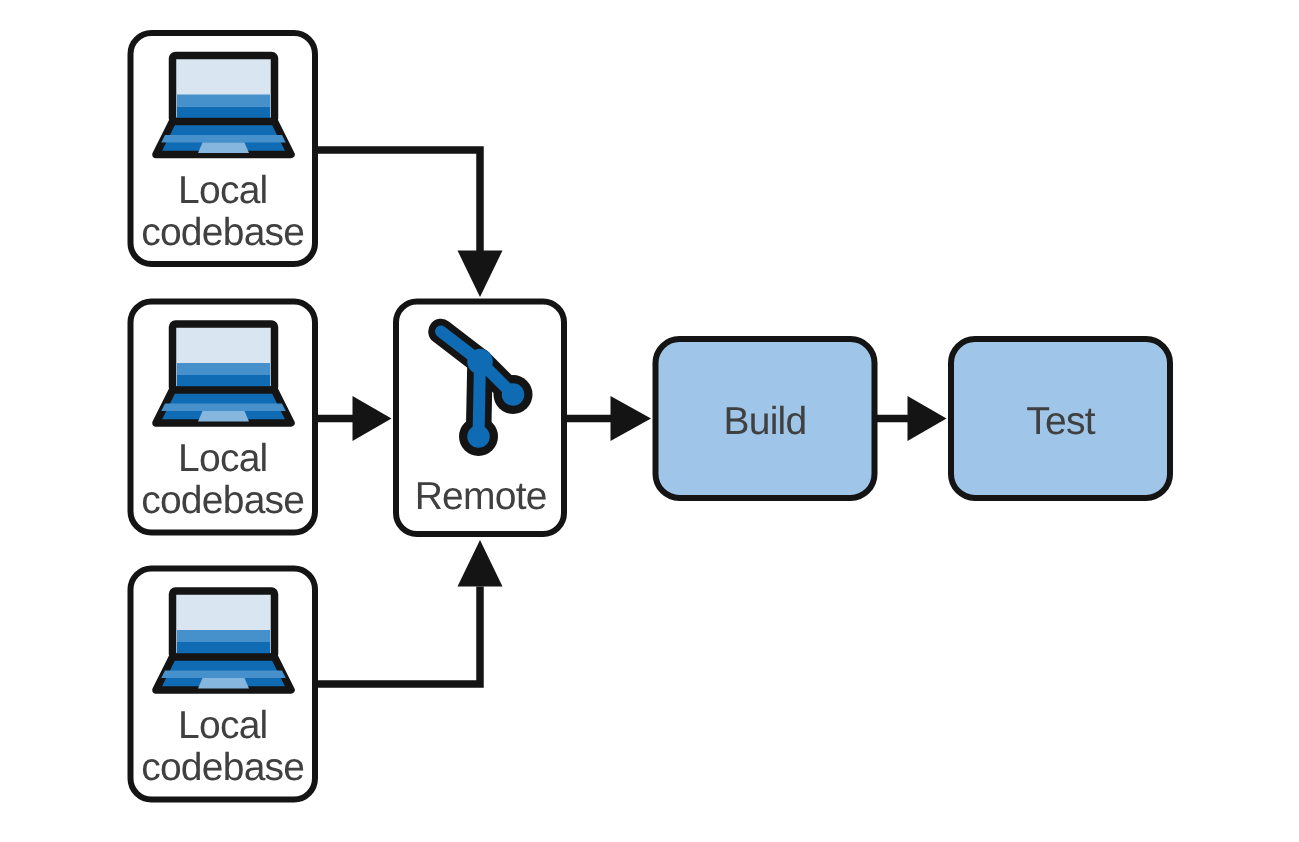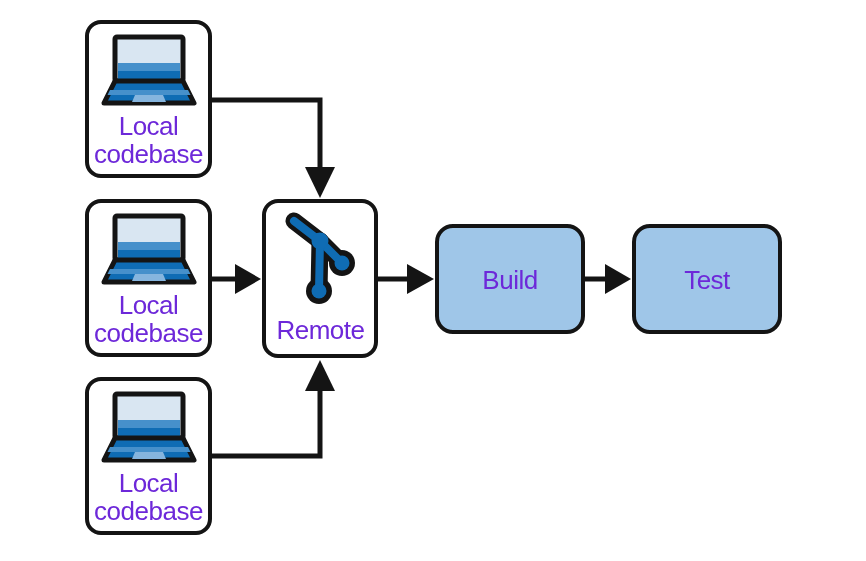--- a/index.html
+++ b/index.html
@@ -39,21 +39,21 @@
     top: 224px; width: 150px; height: 110px;
     border-radius: 18px;
     background: #9fc6e8;
     justify-content: center;
   }
   .stage-node.build { left: 435px; }
   .stage-node.test  { left: 632px; }
   .label {
     font-size: 26px;
     line-height: 28px;
-    color: #6d28d9;
+    color: #404040;
     text-align: center;
     letter-spacing: -0.5px;
     margin-top: 2px;
   }
   .arrow-line { stroke: #141414; stroke-width: 5; fill: none; }
   .arrow-head { fill: #141414; stroke: none; }
 </style>
 </head>
 <body>
 

